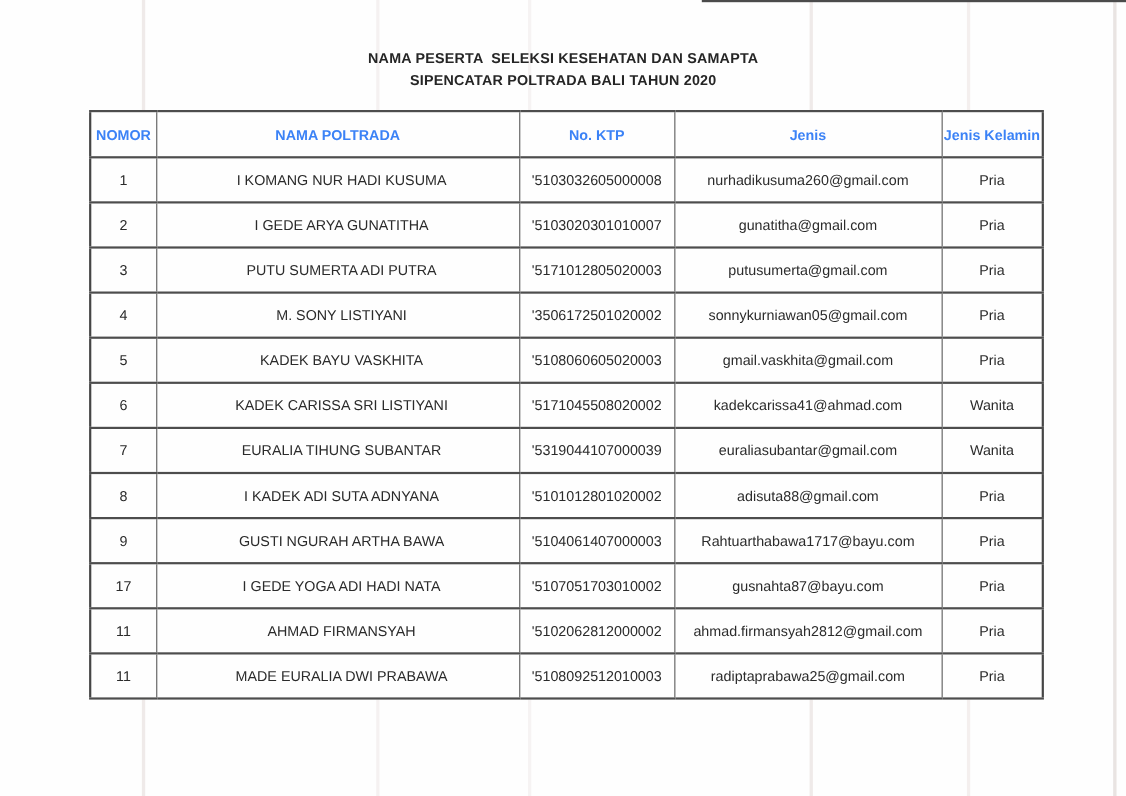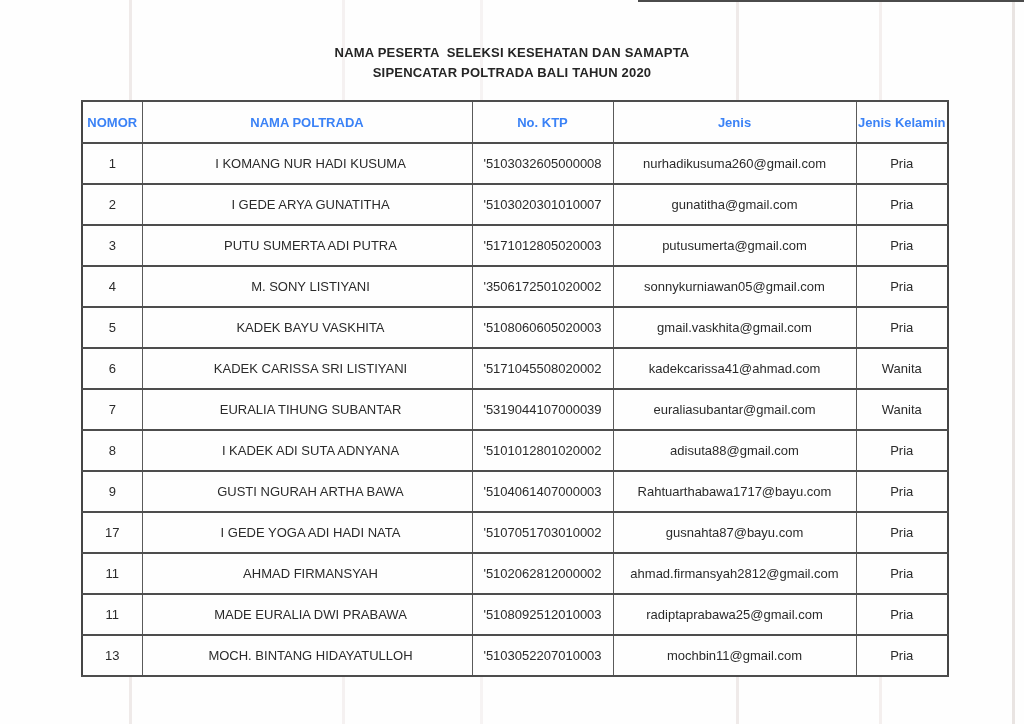--- a/index.html
+++ b/index.html
@@ -226,23 +226,16 @@
       <td class="email">ahmad.firmansyah2812@gmail.com</td>
       <td class="jenis">Pria</td>
     </tr>
         <tr>
       <td class="nomor">11</td>
       <td class="nama">MADE EURALIA DWI PRABAWA</td>
       <td class="ktp">'5108092512010003</td>
       <td class="email">radiptaprabawa25@gmail.com</td>
       <td class="jenis">Pria</td>
     </tr>
-        <tr>
-      <td class="nomor">13</td>
-      <td class="nama">MOCH. BINTANG HIDAYATULLOH</td>
-      <td class="ktp">'5103052207010003</td>
-      <td class="email">mochbin11@gmail.com</td>
-      <td class="jenis">Pria</td>
-    </tr>
       </tbody>
   </table>
 
 </div>
 
 </body></html>

